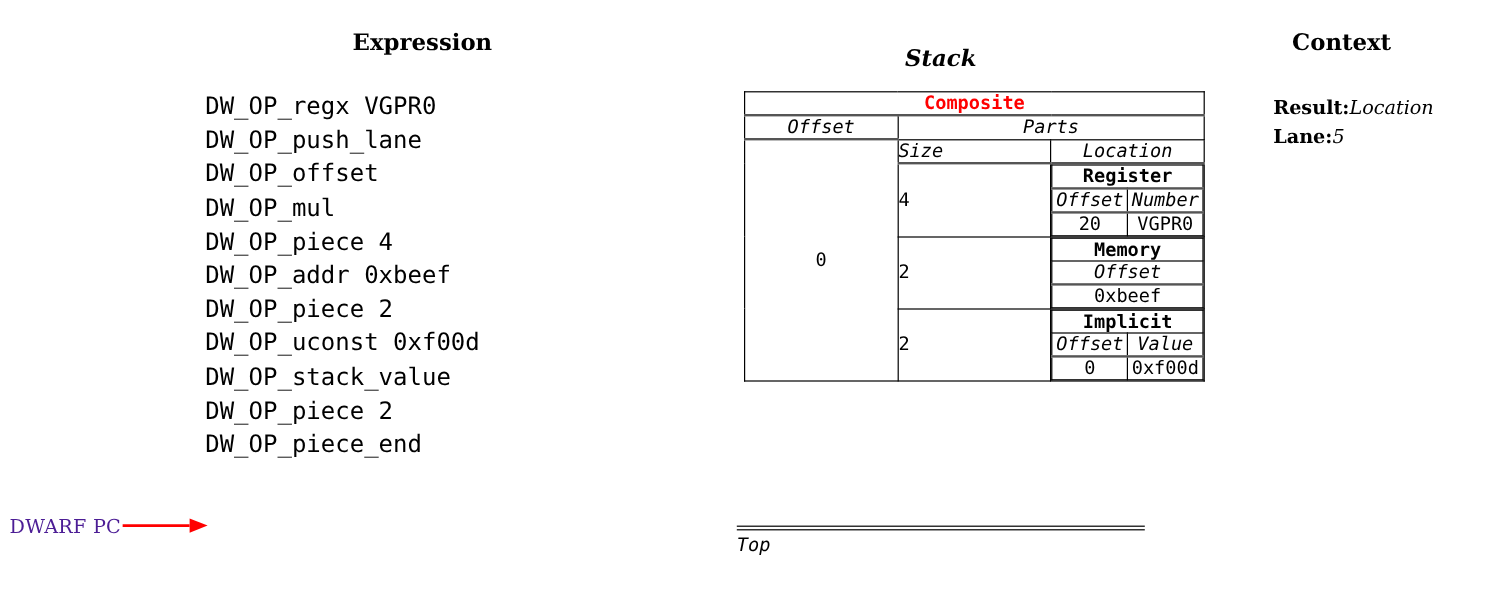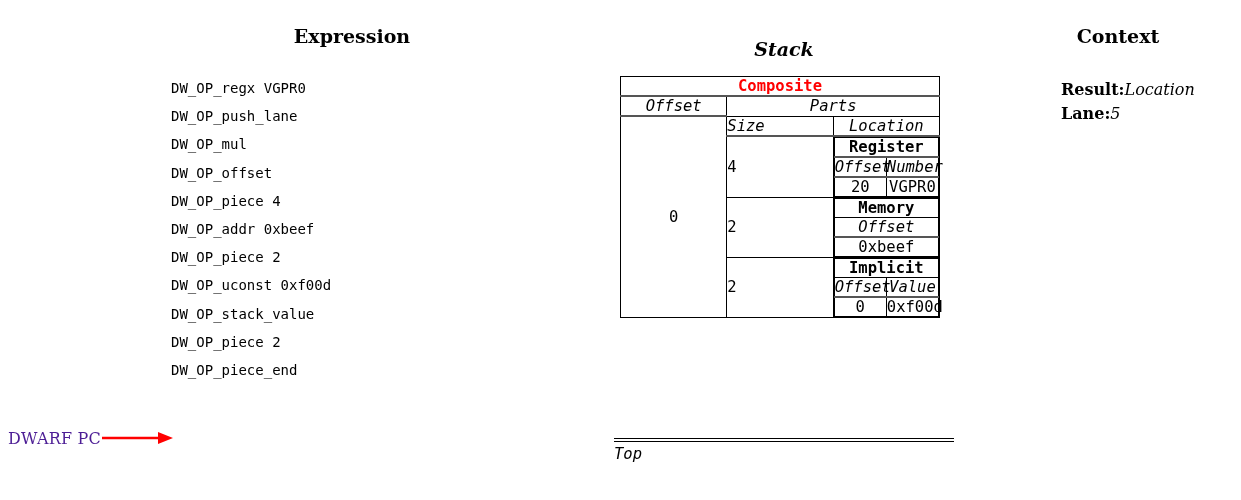--- a/index.html
+++ b/index.html
@@ -28,21 +28,21 @@
   #heading-expression { left: 352px; top: 25px; }
   #heading-stack      { left: 784px; top: 38px; font-style: italic; }
   #heading-context    { left: 1118px; top: 25px; }
 
   
   #expression-list {
     position: absolute;
     left: 171px;
     top: 74px;
     font-family: "DejaVu Sans Mono", "Liberation Mono", monospace;
-    font-size: 14px;
+    font-size: 20px;
     line-height: 28.2px;
   }
   #expression-list .expr-line { white-space: pre; }
 
   
   #pc-marker {
     position: absolute;
     left: 8px;
     top: 425px;
     height: 26px;
@@ -60,21 +60,21 @@
 
   
   #stack-wrapper {
     position: absolute;
     left: 620px;
     top: 76px;
     width: 328px;
   }
   table.stack {
     border-collapse: collapse;
-    width: 320px;
+    width: 384px;
     table-layout: fixed;
   }
   table.stack > tbody > tr > td,
   table.stack > tbody > tr > th {
     border: 1px solid #000;
     padding: 0;
     vertical-align: middle;
   }
 
   .cell {
@@ -140,22 +140,22 @@
 </head>
 <body>
 
 <div class="col-heading" id="heading-expression">Expression</div>
 <div class="col-heading" id="heading-stack">Stack</div>
 <div class="col-heading" id="heading-context">Context</div>
 
 <div id="expression-list">
   <div class="expr-line">DW_OP_regx VGPR0</div>
   <div class="expr-line">DW_OP_push_lane</div>
+  <div class="expr-line">DW_OP_offset</div>
   <div class="expr-line">DW_OP_mul</div>
-  <div class="expr-line">DW_OP_offset</div>
   <div class="expr-line">DW_OP_piece 4</div>
   <div class="expr-line">DW_OP_addr 0xbeef</div>
   <div class="expr-line">DW_OP_piece 2</div>
   <div class="expr-line">DW_OP_uconst 0xf00d</div>
   <div class="expr-line">DW_OP_stack_value</div>
   <div class="expr-line">DW_OP_piece 2</div>
   <div class="expr-line">DW_OP_piece_end</div>
 </div>
 
 <div id="pc-marker">

